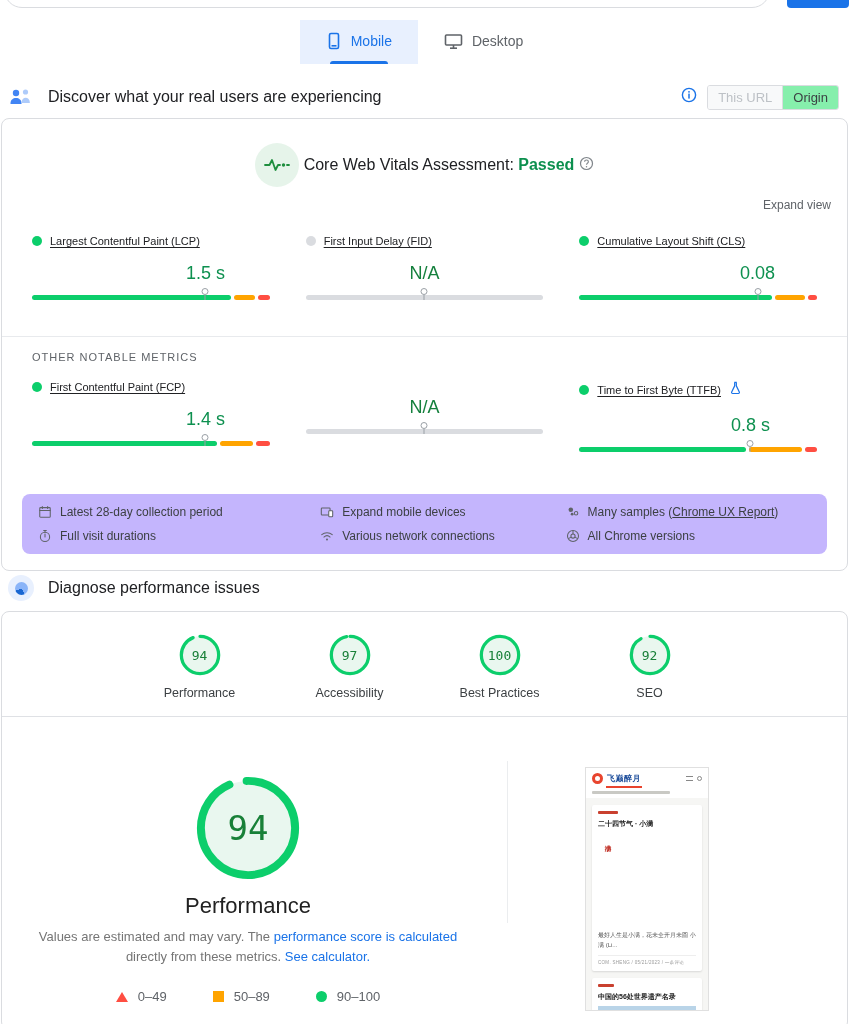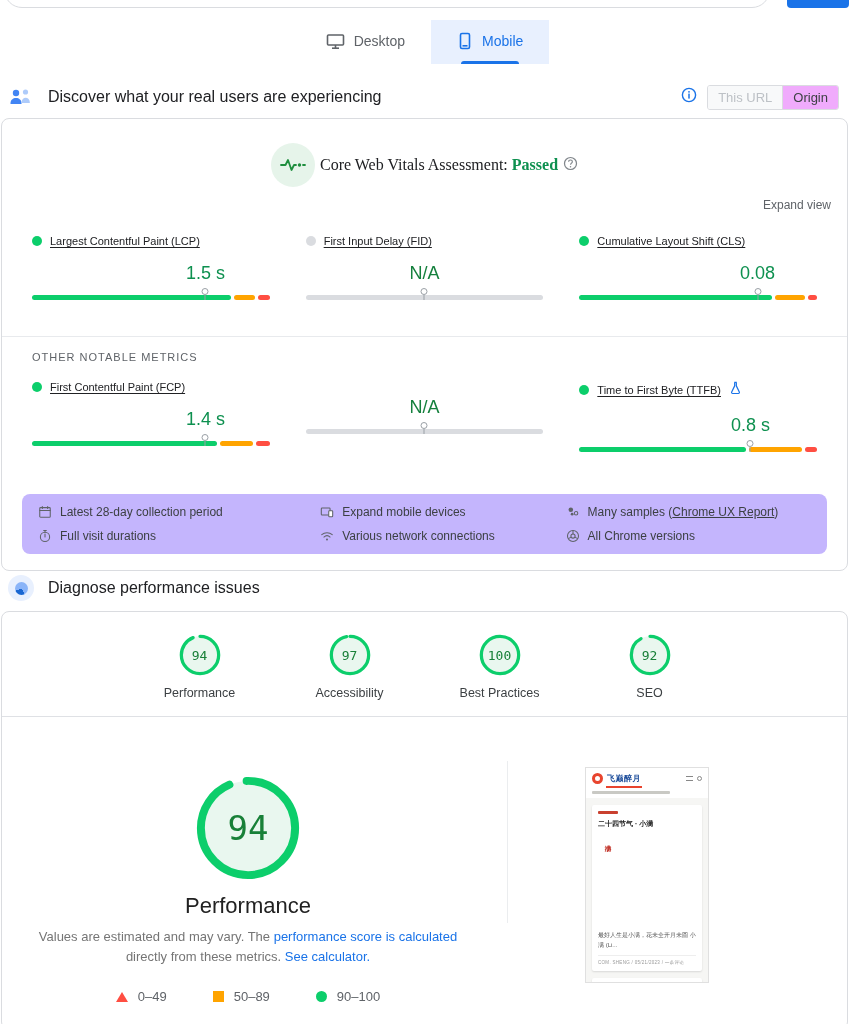--- a/index.html
+++ b/index.html
@@ -24,30 +24,30 @@
 
   
   .section-head { display:flex; align-items:center; gap:14px; margin:20px 10px 8px 8px; }
   .section-head .title { font-size:16px; color:#202124; flex:1 1 auto; }
   .users-icon, .diagnose-icon { width:26px; height:26px; border-radius:50%; flex:0 0 auto; }
   .diagnose-icon { background:#e8f0fe; display:flex; align-items:center; justify-content:center; }
   .diagnose-icon .needle { width:13px; height:13px; border-radius:50%;
     background:conic-gradient(from 150deg, #1967d2 0 100deg, #8ab4f8 100deg 360deg); }
   .head-right { display:flex; align-items:center; gap:10px; }
   .seg-toggle { display:inline-flex; border:1px solid #dadce0; border-radius:3px; overflow:hidden; }
-  .seg-btn { font-size:13px; padding:4px 10px; background:#f0abfc; border:none; cursor:pointer;
+  .seg-btn { font-size:13px; padding:4px 10px; background:#86efac; border:none; cursor:pointer;
     font-family:inherit; }
   .seg-btn.dim { color:#bdc1c6; background:#f8f9fa; }
   .seg-btn.sel { color:#3c4043; border-left:1px solid #dadce0; }
 
   
   .card { margin:6px 1px 0; border:1px solid #dadce0; border-radius:8px; background:#fff; }
 
   
-  .cwv-head { display:flex; align-items:center; justify-content:center; gap:5px; padding-top:24px;font-family:Liberation Serif, serif; }
+  .cwv-head { display:flex; align-items:center; justify-content:center; gap:5px; padding-top:24px; }
   .cwv-icon { width:44px; height:44px; border-radius:50%; background:#e6f4ea;
     display:flex; align-items:center; justify-content:center; }
   .cwv-title { font-size:16px; color:#202124; }
   .cwv-pass { color:#0d904f; font-weight:700; }
   .expand-row { text-align:right; padding:8px 16px 0; }
   .expand-link { font-size:12px; color:#5f6368; cursor:pointer; }
 
   
   .metrics-grid { display:grid; grid-template-columns:1fr 1fr 1fr; column-gap:36px;
     padding:0 30px; margin-top:22px; }
@@ -104,21 +104,21 @@
   .disclaimer a { color:#1a73e8; text-decoration:none; cursor:pointer; }
   .legend { display:flex; justify-content:center; gap:46px; margin-top:22px; }
   .legend-item { display:flex; align-items:center; gap:10px; font-size:13px; color:#5f6368; }
   .sh-triangle { width:0; height:0; border-left:6px solid transparent; border-right:6px solid transparent;
     border-bottom:10px solid currentColor; }
   .sh-square { width:11px; height:11px; background:currentColor; }
   .sh-circle { width:11px; height:11px; border-radius:50%; background:currentColor; }
   .vline { position:absolute; left:505px; top:44px; width:1px; height:162px; background:#ebedef; }
 
   
-  .thumb { position:absolute; left:583px; top:50px; width:124px; height:216px;
+  .thumb { position:absolute; left:583px; top:50px; width:124px; height:244px;
     border:1px solid #e0e0e0; background:#f6f6f4; overflow:hidden; }
   .t-head { background:#fff; padding:5px 6px 4px; }
   .t-logo-row { display:flex; align-items:center; gap:4px; }
   .t-logo-o { width:11px; height:11px; border:3px solid #e8442e; border-radius:50%; }
   .t-logo-text { font-size:8px; font-weight:700; color:#1f4f9c; letter-spacing:0.5px; flex:1; }
   .t-icons { display:flex; gap:4px; align-items:center; }
   .t-burger { width:7px; height:5px; border-top:1px solid #888; border-bottom:1px solid #888; }
   .t-mag { width:5px; height:5px; border:1px solid #888; border-radius:50%; }
   .t-redbar { width:36px; height:2px; background:#e8442e; margin:2px 0 3px 14px; }
   .t-tagline { height:3px; width:78px; background:#c9c9c4; border-radius:1px; }
@@ -144,39 +144,39 @@
 </style>
 </head>
 <body>
 
 <div class="topbar">
   <div class="url-input"></div>
   <button class="analyze-btn"></button>
 </div>
 
 <div class="tabs">
+  <div class="tab active">
+    <span>
+      <svg width="16" height="18" viewBox="0 0 16 18" fill="none" stroke="#1a73e8" stroke-width="1.6">
+        <rect x="3.5" y="1.5" width="9" height="15" rx="1.5"></rect>
+          <line x1="5.5" y1="13.8" x2="10.5" y2="13.8"></line>
+      </svg>
+      </span>
+    <span>Mobile</span>
+    <span class="underline"></span>
+  </div>
   <div class="tab">
     <span>
       <svg width="19" height="17" viewBox="0 0 19 17" fill="none" stroke="#5f6368" stroke-width="1.6">
         <rect x="1.5" y="2" width="16" height="10" rx="1"></rect>
           <line x1="6" y1="15.2" x2="13" y2="15.2"></line>
           <line x1="9.5" y1="12" x2="9.5" y2="15"></line>
       </svg>
       </span>
     <span>Desktop</span>
-  </div>
-  <div class="tab active">
-    <span>
-      <svg width="16" height="18" viewBox="0 0 16 18" fill="none" stroke="#1a73e8" stroke-width="1.6">
-        <rect x="3.5" y="1.5" width="9" height="15" rx="1.5"></rect>
-          <line x1="5.5" y1="13.8" x2="10.5" y2="13.8"></line>
-      </svg>
-      </span>
-    <span>Mobile</span>
-    <span class="underline"></span>
   </div>
 </div>
 
 <div class="section-head">
   <span class="users-icon">
     <svg width="26" height="26" viewBox="0 0 26 26">
       <circle cx="8" cy="9" r="3.2" fill="#4285f4"></circle>
         <path d="M2.5 19c0-3 2.5-5 5.5-5s5.5 2 5.5 5v1h-11z" fill="#4285f4"></path>
       <circle cx="17.5" cy="8" r="2.6" fill="#aecbfa"></circle>
         <path d="M13.5 18c.4-2.6 2-4.3 4-4.3 2.4 0 4.3 1.8 4.3 4.6v.8h-8.3z" fill="#aecbfa"></path>

